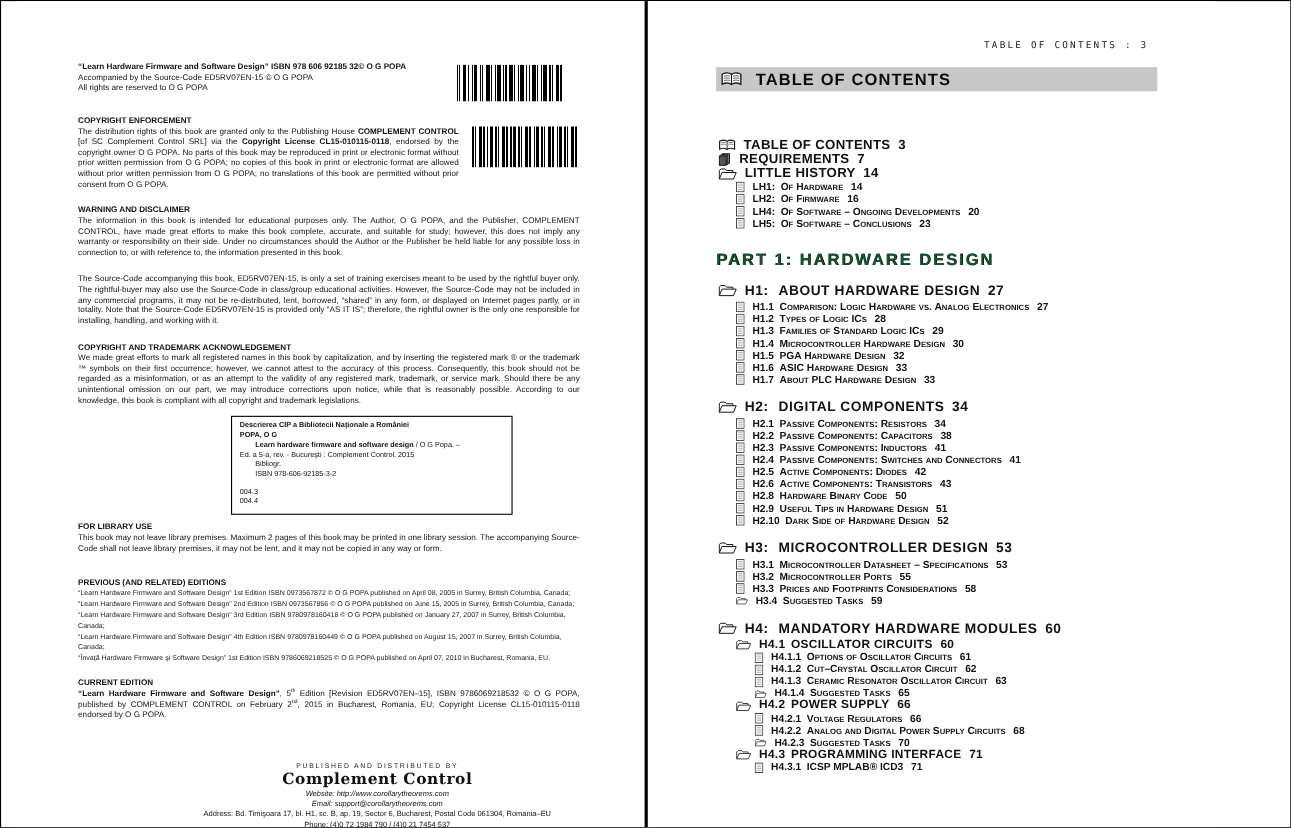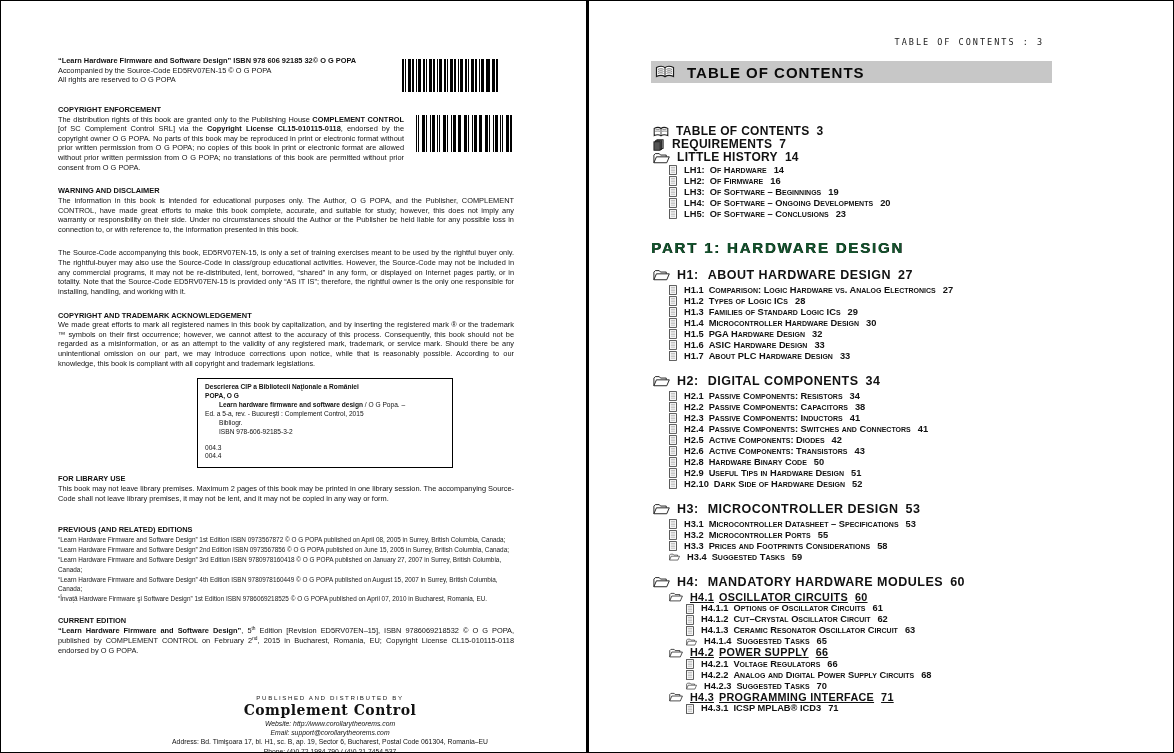--- a/index.html
+++ b/index.html
@@ -1,19 +1,19 @@
 <!DOCTYPE html>
 <html><head>
 <meta charset="utf-8">
 <style>
   html,body{margin:0;padding:0;background:#fff;}
   .canvas{position:relative;width:1174px;height:753px;background:#fff;border:1.5px solid #000;
           box-sizing:border-box;font-family:"Liberation Sans",sans-serif;color:#111;overflow:hidden;}
   .page{position:absolute;top:0;height:751px;background:#fff;box-sizing:border-box;overflow:hidden;}
-  .pleft{left:1px;width:584px;padding:55px 72px 0 56px;}
+  .pleft{left:14px;width:584px;padding:55px 72px 0 56px;}
   .pright{left:588px;width:515px;padding:0 52px 0 62px;}
   .gutter{position:absolute;left:585px;top:0;width:3px;height:751px;background:#000;}
 
   
   .tblock{font-size:7.4px;line-height:1.3;}
   .tline{white-space:nowrap;}
   .b{font-weight:bold;}
   sup{font-size:0.65em;}
   .barcode{background:repeating-linear-gradient(90deg,#000 0 1.5px,#fff 1.5px 2.5px,#000 2.5px 3.5px,
             #fff 3.5px 6px,#000 6px 9px,#fff 9px 10px,#000 10px 11.5px,#fff 11.5px 14px,#000 14px 15px,
@@ -46,21 +46,21 @@
   .tbar-title{font-weight:bold;font-size:15px;letter-spacing:1px;color:#0a0a0a;}
   #toc{margin-top:42px;}
   .trow{display:flex;align-items:center;white-space:nowrap;}
   .icn{display:inline-flex;align-items:center;margin-right:7px;flex:none;}
   .pre{font-weight:bold;margin-right:5px;}
   .pg{margin-left:7px;}
   .scaps{font-variant:small-caps;}
   .big{font-size:12px;font-weight:bold;letter-spacing:0.3px;line-height:13.2px;}
   .hdr{font-size:12.5px;font-weight:bold;letter-spacing:0.5px;line-height:15px;margin-bottom:2px;}
   .hdr .pre{margin-right:9px;}
-  .mid{font-size:10.8px;font-weight:bold;letter-spacing:0.3px;line-height:11.5px;text-decoration:underline;}
+  .mid{font-size:10.8px;font-weight:bold;letter-spacing:0.3px;line-height:11.5px;}
   .sc{font-size:9.3px;font-weight:bold;line-height:11px;}
   .ind0{padding-left:2px;}
   .ind1{padding-left:18px;}
   .ind2{padding-left:35px;}
   .part{font-size:15px;font-weight:bold;letter-spacing:1.8px;text-shadow:0.5px 0 #000;
         margin:19px 0 12px 0;color:#14532d;}
   .tgap{height:12px;}
 </style>
 </head>
 <body>
@@ -213,31 +213,20 @@
           <span class="txt scaps">Of Firmware</span>
           <span class="pg">16</span>
         </div>
         <div class="trow sc ind1">
           <span class="icn">
             <svg width="8" height="10" viewBox="0 0 9 11">
               <rect x="0.6" y="0.6" width="7.8" height="9.8" fill="#fff" stroke="#333" stroke-width="0.9"></rect>
               <path d="M2 2.6 H7 M2 4.4 H7 M2 6.2 H7 M2 8 H7" stroke="#999" stroke-width="0.7"></path>
             </svg>
           </span>
-          <span class="pre">LH3:</span>
-          <span class="txt scaps">Of Software – Beginnings</span>
-          <span class="pg">19</span>
-        </div>
-        <div class="trow sc ind1">
-          <span class="icn">
-            <svg width="8" height="10" viewBox="0 0 9 11">
-              <rect x="0.6" y="0.6" width="7.8" height="9.8" fill="#fff" stroke="#333" stroke-width="0.9"></rect>
-              <path d="M2 2.6 H7 M2 4.4 H7 M2 6.2 H7 M2 8 H7" stroke="#999" stroke-width="0.7"></path>
-            </svg>
-          </span>
           <span class="pre">LH4:</span>
           <span class="txt scaps">Of Software – Ongoing Developments</span>
           <span class="pg">20</span>
         </div>
         <div class="trow sc ind1">
           <span class="icn">
             <svg width="8" height="10" viewBox="0 0 9 11">
               <rect x="0.6" y="0.6" width="7.8" height="9.8" fill="#fff" stroke="#333" stroke-width="0.9"></rect>
               <path d="M2 2.6 H7 M2 4.4 H7 M2 6.2 H7 M2 8 H7" stroke="#999" stroke-width="0.7"></path>
             </svg>

